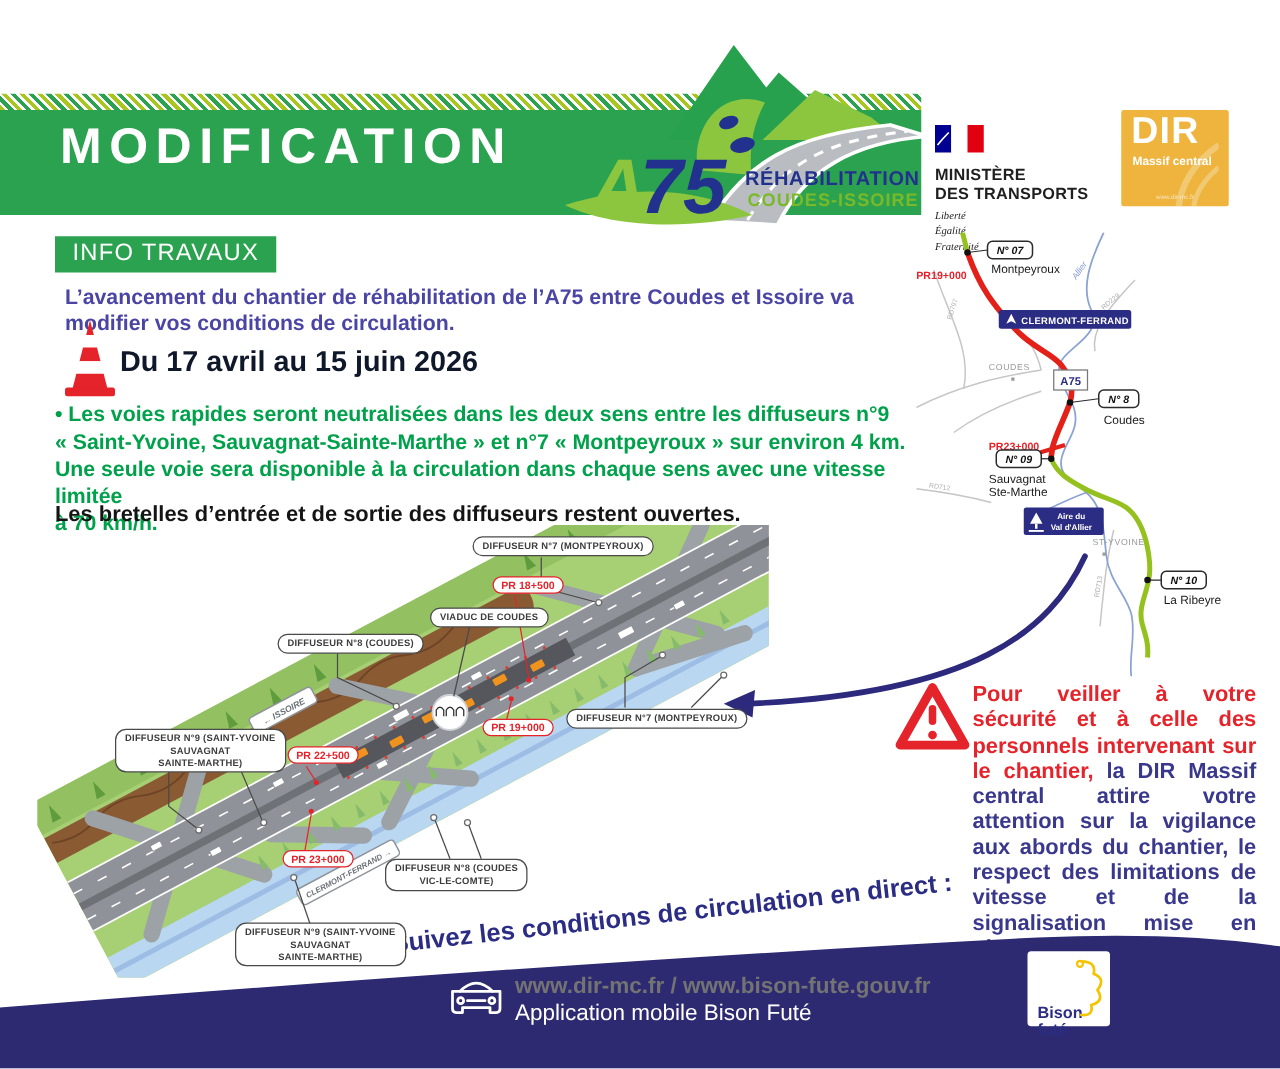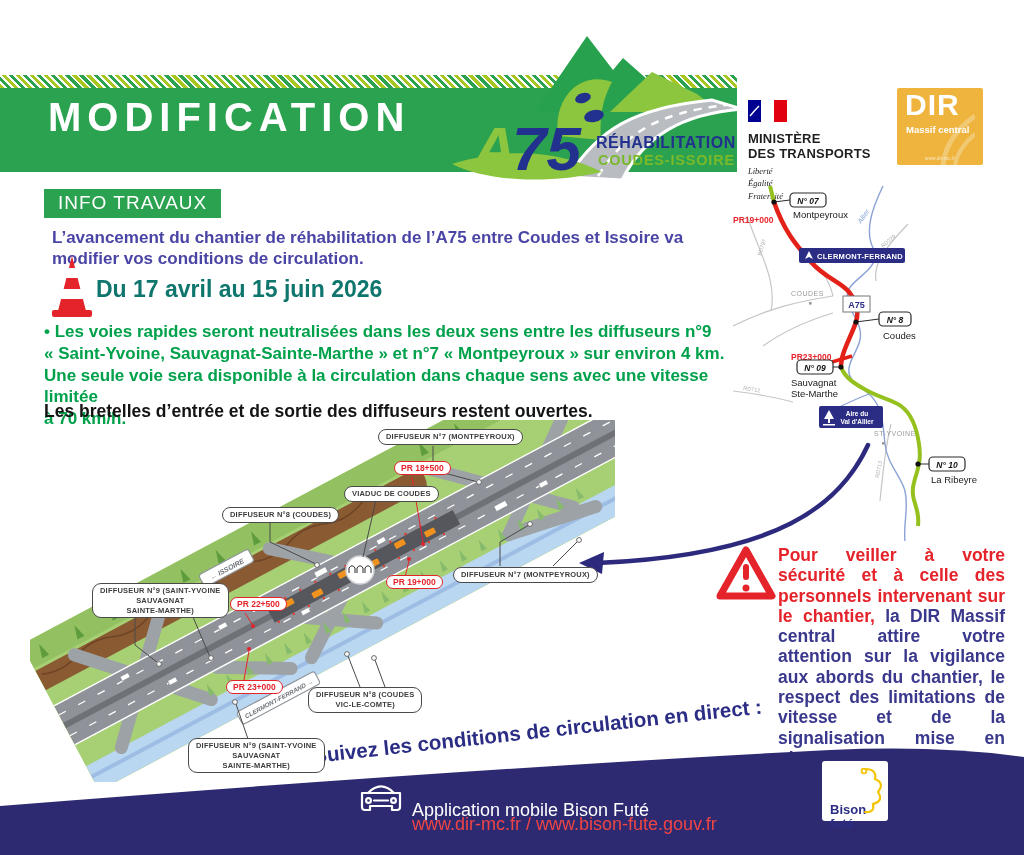--- a/index.html
+++ b/index.html
@@ -8,21 +8,21 @@
   .abs{position:absolute;}
   
   .hatch{left:0;top:75px;width:737px;height:13px;
     background:repeating-linear-gradient(45deg,#a8c61d 0 3px,#fff 3px 5px,#2ba24f 5px 8px,#fff 8px 10px);}
   .greenband{left:0;top:88px;width:737px;height:84px;background:#2ba24f;}
   .title1{left:48px;top:95px;font-size:40px;font-weight:bold;color:#fff;letter-spacing:6px;}
   .title2{left:48px;top:138px;font-size:28px;font-weight:bold;color:#fff;letter-spacing:4.5px;}
   .infobadge{left:44px;top:189px;background:#2ba24f;color:#fff;font-size:19px;letter-spacing:1px;
     padding:3px 14px 4px 14px;}
   .intro{left:44px;top:220px;width:692px;color:#4a45a5;font-size:17px;font-weight:600;line-height:1.22;}
-  .daterange{left:96px;top:276px;font-size:23px;font-weight:bold;color:#0f766e;}
+  .daterange{left:96px;top:276px;font-size:23px;font-weight:bold;color:#0f172a;}
   .bullet{left:44px;top:321px;width:684px;color:#00a14b;font-size:17px;font-weight:bold;line-height:1.28;}
   .note{left:44px;top:401px;font-size:17.5px;font-weight:bold;color:#141414;}
   
   .ministry{left:748px;top:100px;width:140px;color:#1f1f1f;}
   .min-name{font-size:13px;font-weight:bold;line-height:1.12;margin-top:4px;letter-spacing:.2px;}
   .motto{font-family:"Liberation Serif",serif;font-style:italic;font-size:8.5px;line-height:1.45;margin-top:4px;}
   .dirbox{left:897px;top:88px;width:78px;height:77px;background:#eeb43e;border-radius:2px;overflow:hidden;padding-left:8px;}
   .dir-acronym{position:absolute;left:8px;top:0px;font-size:30px;font-weight:bold;color:#fff;letter-spacing:1px;}
   .dir-region{position:absolute;left:9px;top:36px;font-size:9.5px;font-weight:bold;color:#fff;}
   .dir-url{position:absolute;left:0;bottom:4px;width:100%;text-align:center;font-size:5px;color:#fff;opacity:.65;}
@@ -32,21 +32,21 @@
   .warn-blue{color:#3a388c;}
   
   .dlabel{position:absolute;background:#fff;border:1.5px solid #4a4a4a;border-radius:9px;
     padding:2px 7px;font-size:7.5px;font-weight:bold;color:#3c3c3c;text-align:center;
     white-space:pre-line;line-height:1.3;letter-spacing:.2px;z-index:6;}
   .prpill{position:absolute;background:#fff;border:1.5px solid #e5232b;border-radius:9px;
     padding:1px 6px;font-size:8.5px;font-weight:bold;color:#e5232b;z-index:6;}
   
   .follow{left:312px;top:744px;width:560px;transform:rotate(-6.3deg);transform-origin:0 0;
     font-size:20.5px;font-weight:bold;color:#2b2d84;z-index:4;}
-  .f-urls{left:412px;top:778px;color:#ef4444;font-size:18px;font-weight:400;z-index:3;margin-top:36px;}
+  .f-urls{left:412px;top:778px;color:#737373;font-size:18px;font-weight:700;z-index:3;}
   .f-app{left:412px;top:800px;color:#fff;font-size:18px;z-index:3;}
   .bisoncard{left:822px;top:761px;width:66px;height:60px;background:#fff;border-radius:3px;z-index:3;}
   .bison-t{position:absolute;left:8px;font-size:13px;font-weight:bold;color:#2b2d84;line-height:1;margin-top:28px;}
   svg text{font-family:"Liberation Sans",sans-serif;}
 </style>
 </head>
 <body>
 
 <div class="page">
 

